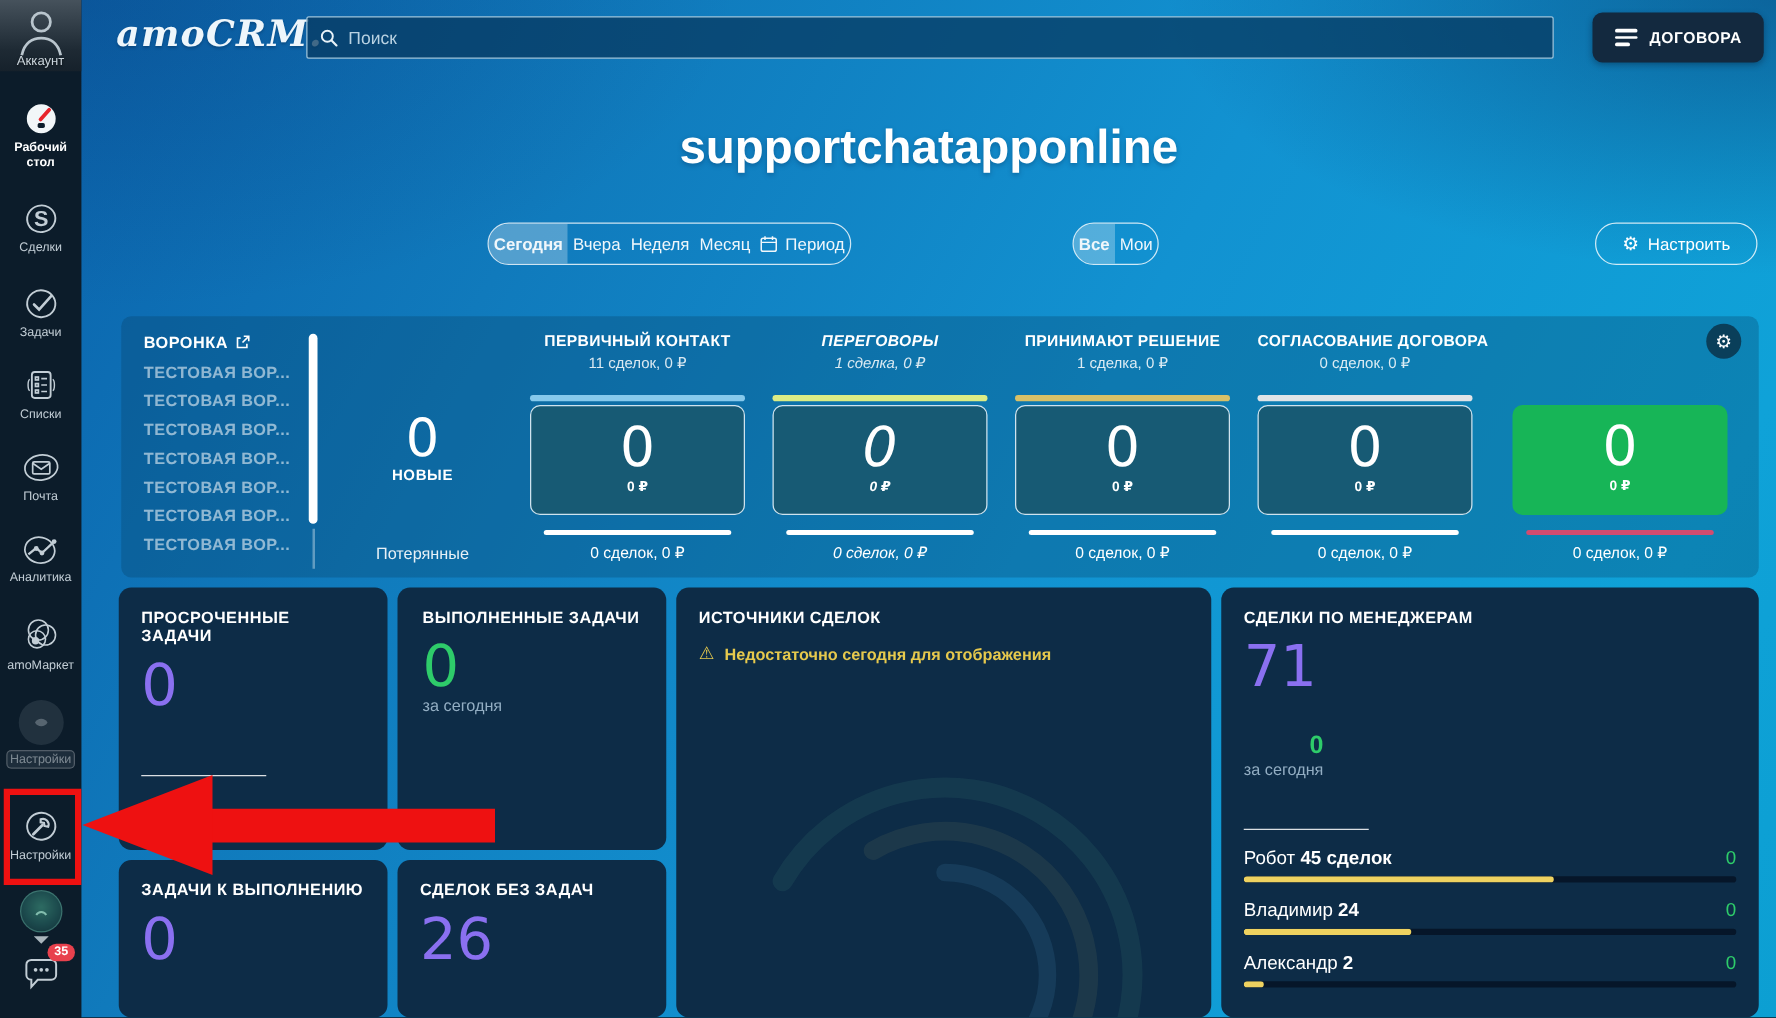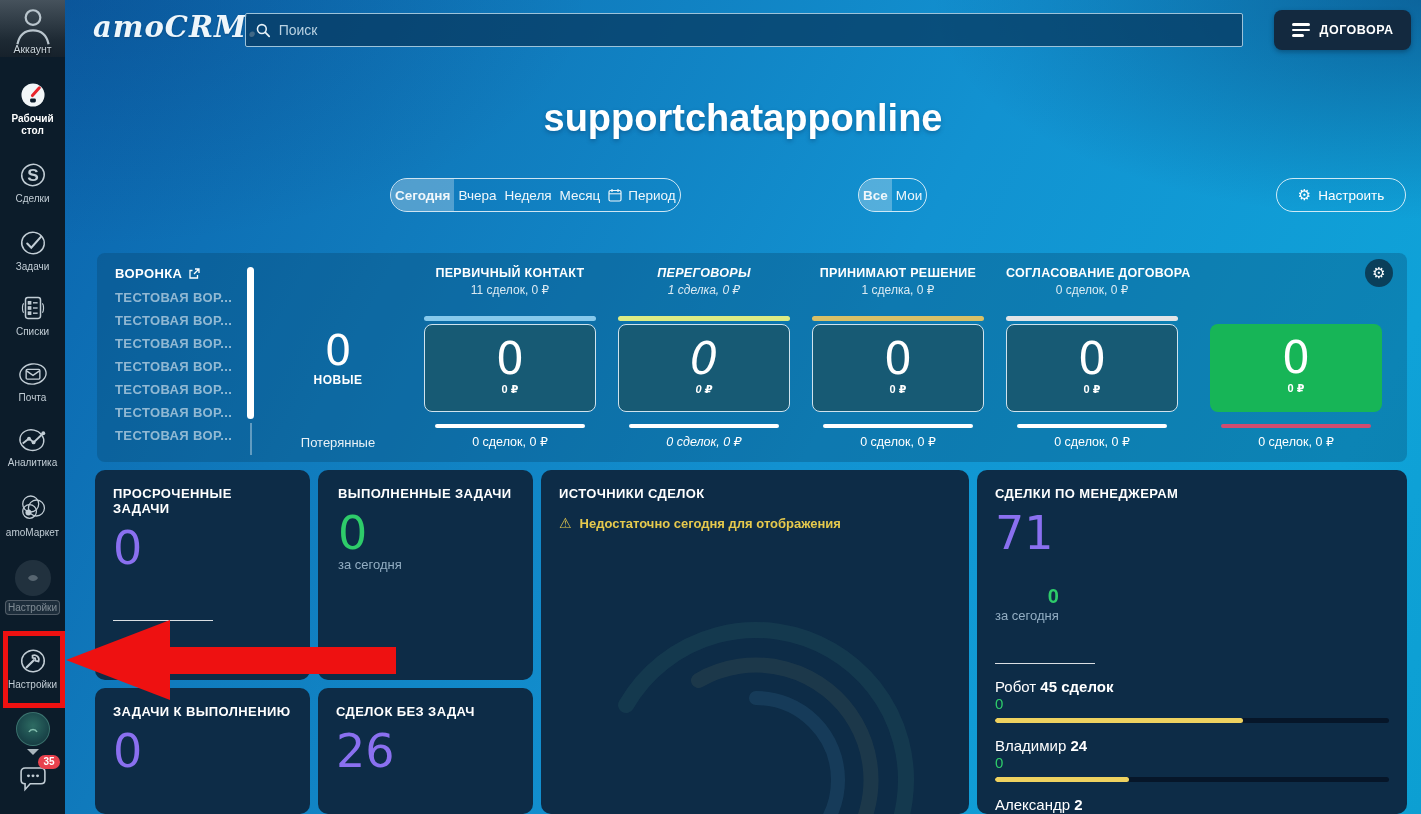--- a/index.html
+++ b/index.html
@@ -85,21 +85,21 @@
   
   .card{position:absolute;background:#0d2c47;border-radius:10px;padding:16px 18px;color:#fff;}
   .card-title{font-size:13px;font-weight:bold;letter-spacing:.4px;}
   .big-num{font-size:46px;font-family:"DejaVu Sans",sans-serif;line-height:48px;margin-top:8px;}
   .purple{color:#8a70f0;} .green{color:#2ecc6a;}
   .muted{color:#93aec3;font-size:13px;}
   .thin-line{height:1px;background:rgba(255,255,255,.85);width:100px;}
   .warn-row{display:flex;align-items:center;gap:8px;margin-top:14px;color:#e6c94d;font-weight:bold;font-size:13px;}
   .warn-tri{font-family:"DejaVu Sans",sans-serif;font-size:14px;}
   .mgr-row{margin-top:14px;}
-  .mgr-line{display:flex;justify-content:space-between;font-size:15px;align-items:baseline;flex-direction:column;}
+  .mgr-line{display:flex;justify-content:space-between;font-size:15px;align-items:baseline;}
   .mgr-name b{font-weight:bold;}
   .mgr-track{margin-top:6px;height:5px;background:rgba(5,20,38,.9);border-radius:3px;overflow:hidden;}
   .mgr-fill{height:5px;background:#eed260;border-radius:3px;}
   .today-box{text-align:right;}
   
   .arrow-shaft{position:absolute;left:168px;top:647px;width:228px;height:27px;background:#ee1111;z-index:41;}
   .arrow-head{position:absolute;left:66px;top:620px;width:0;height:0;z-index:41;
     border-top:40px solid transparent;border-bottom:40px solid transparent;border-right:104px solid #ee1111;}
   .ghost-arcs{position:absolute;left:0;top:0;pointer-events:none;}
 </style>

